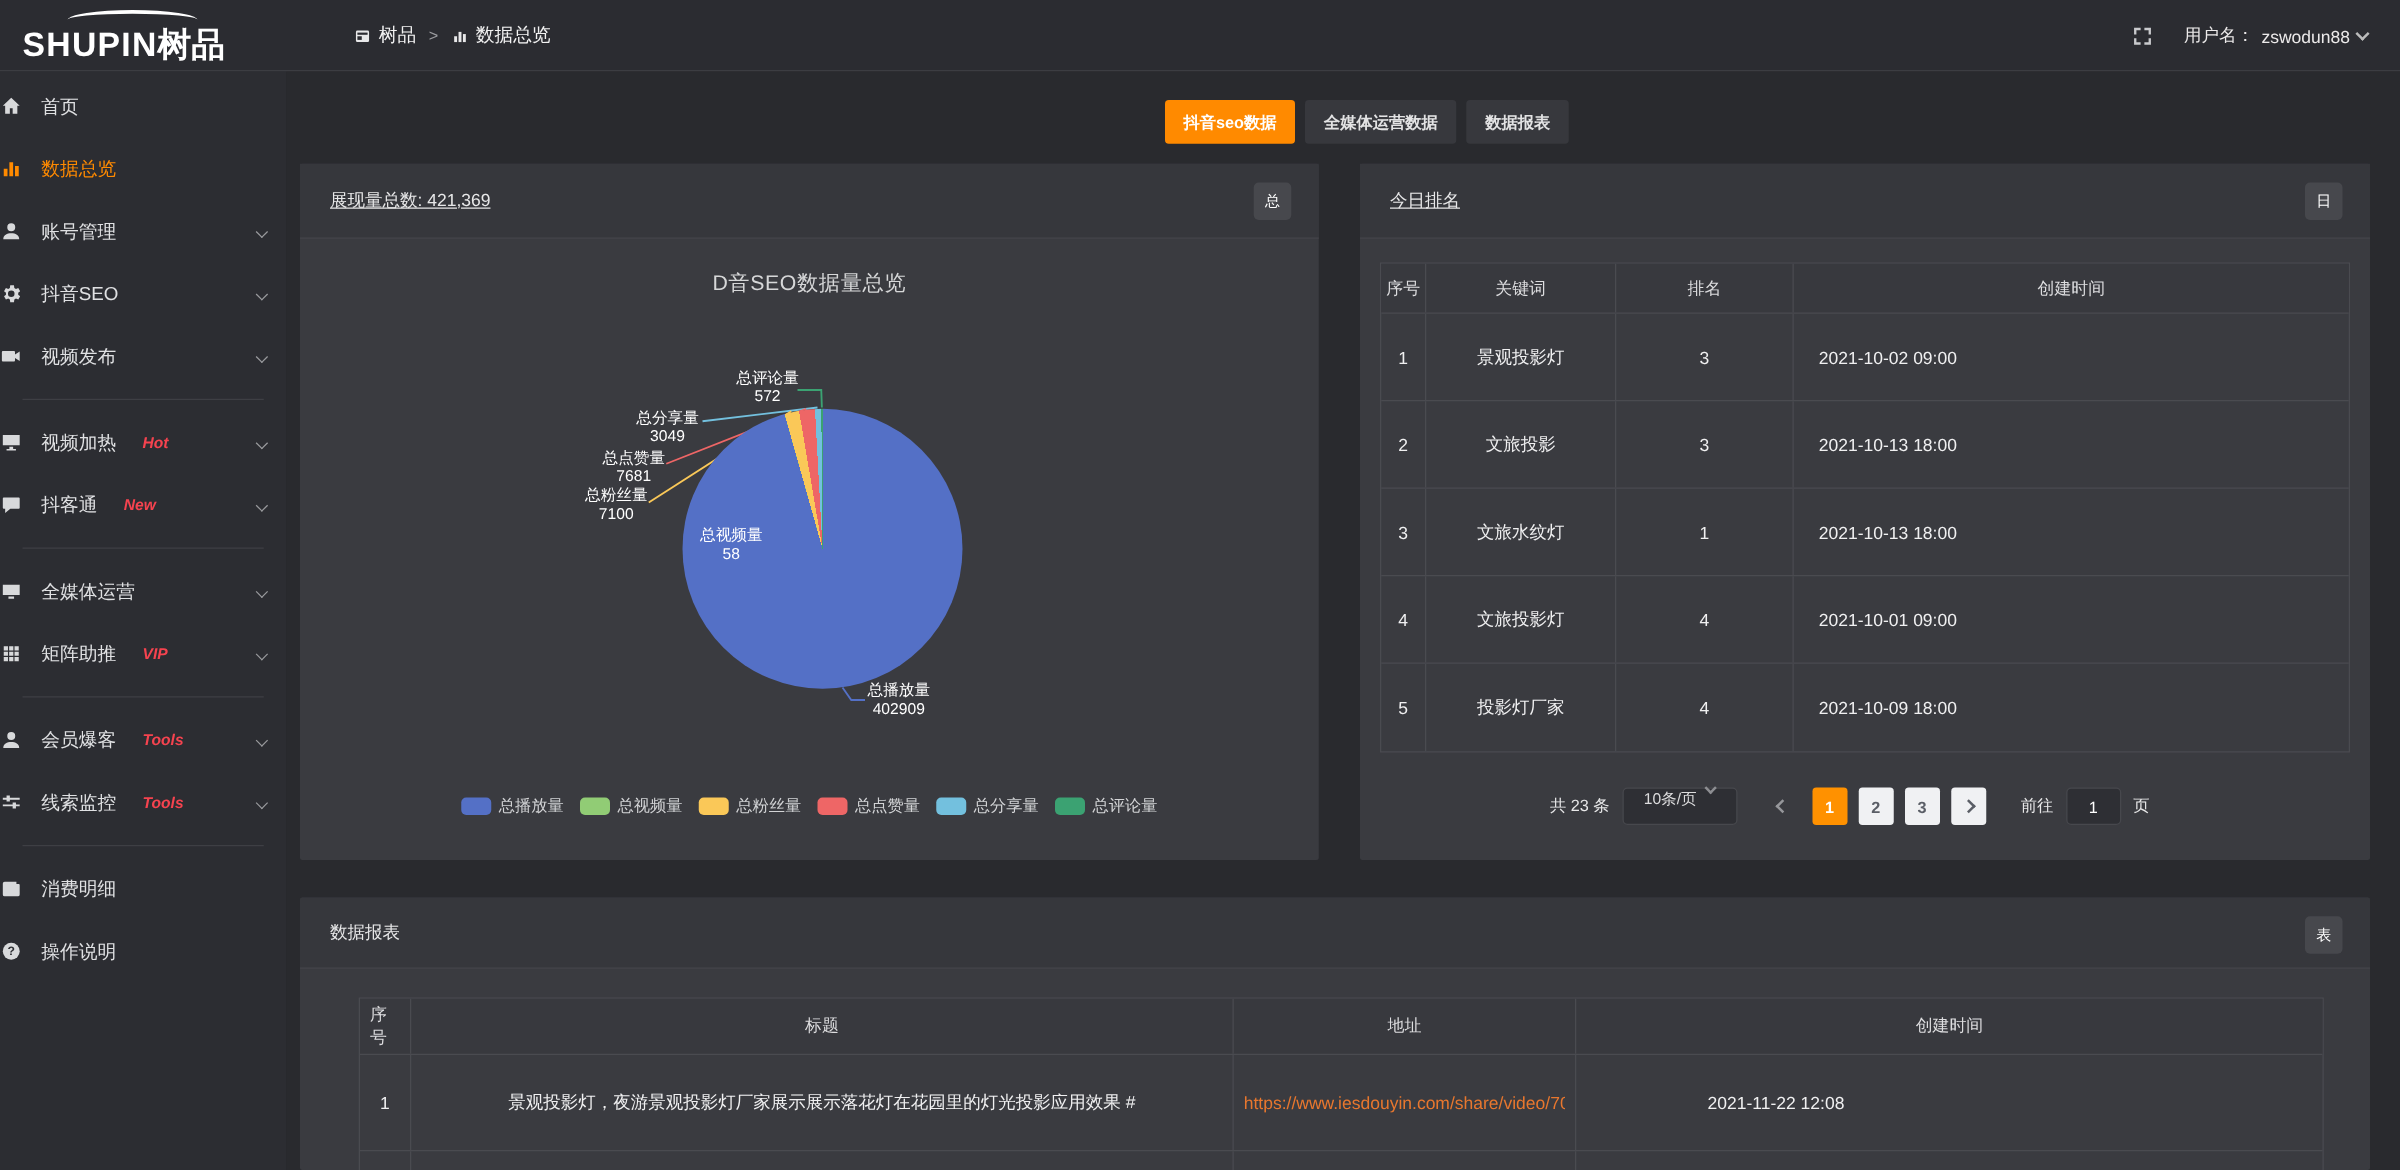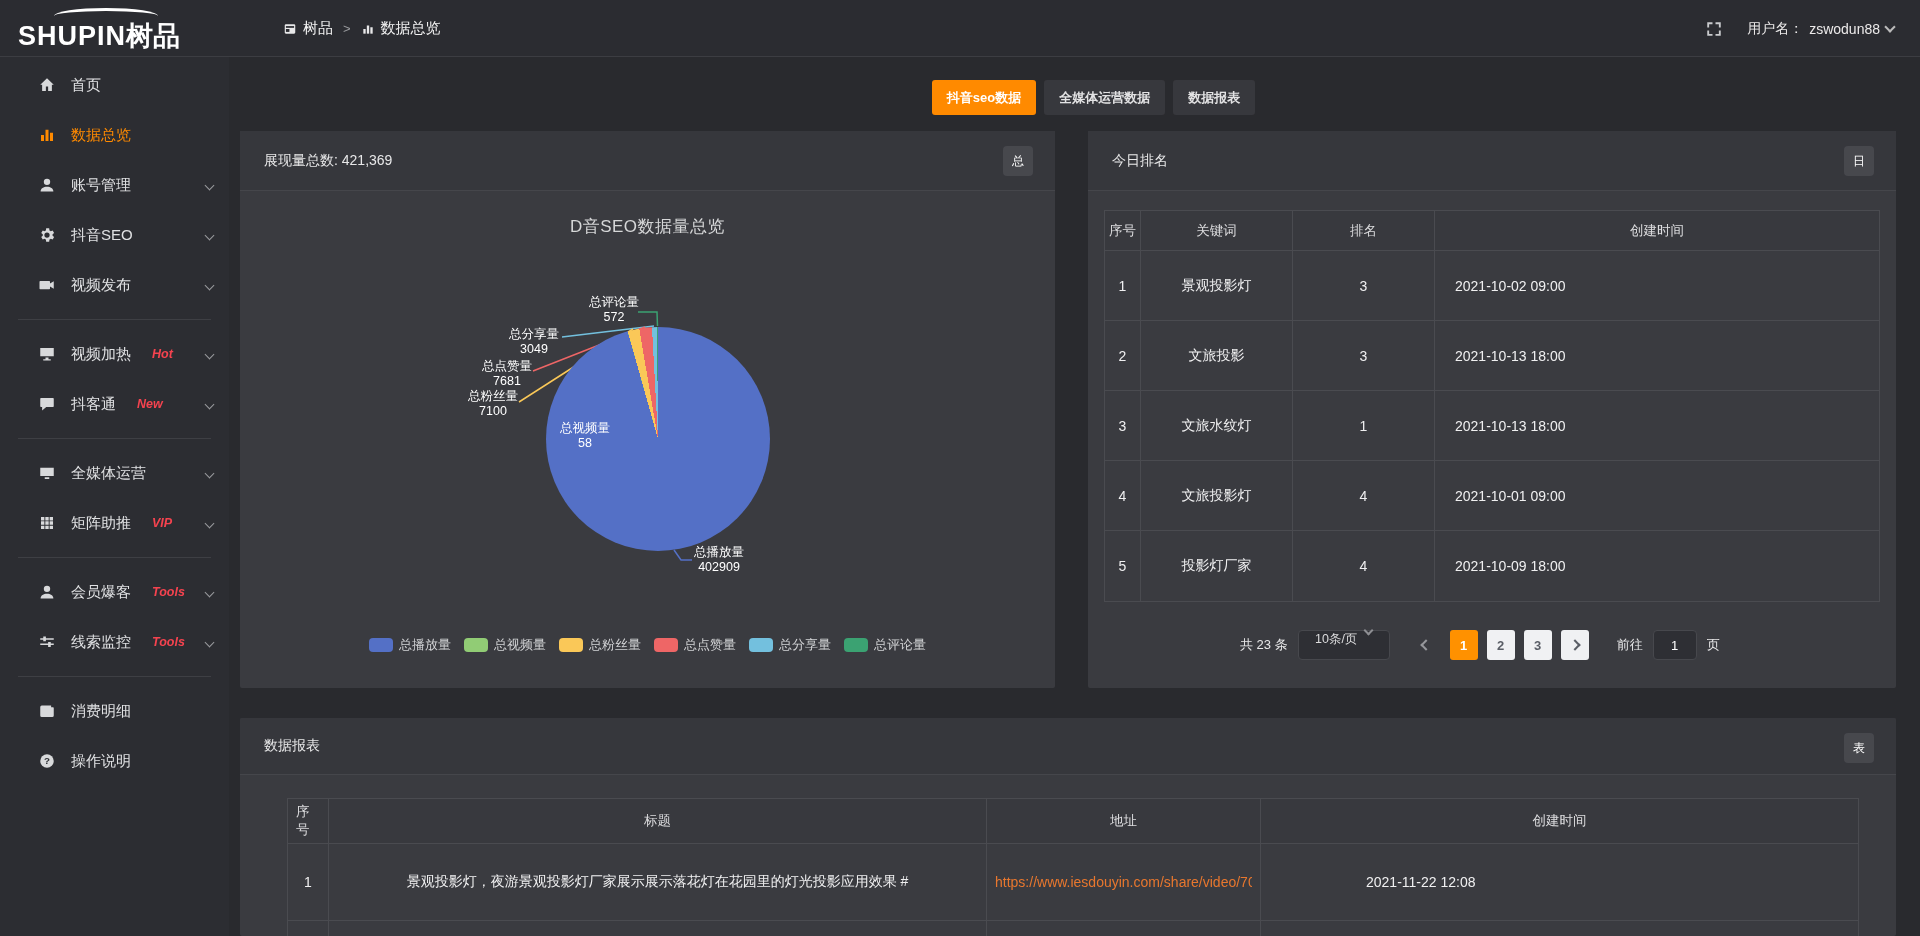--- a/index.html
+++ b/index.html
@@ -15,37 +15,37 @@
   .crumbs { position:absolute; left:283px; top:0; height:57px; display:flex; align-items:center; gap:10px; font-size:15px; color:#f2f2f2; }
   .crumb { display:flex; align-items:center; gap:6px; cursor:pointer; }
   .crumb-sep { color:#9a9b9e; font-size:13px; }
   .top-right { position:absolute; right:26px; top:0; height:57px; display:flex; align-items:center; gap:24px; }
   .fs-btn { width:18px; height:18px; cursor:pointer; }
   .user-box { display:flex; align-items:center; gap:6px; font-size:14px; color:#eceaea; cursor:pointer; }
   .chev { width:8px; height:8px; border-right:2px solid #bbb; border-bottom:2px solid #bbb; transform:rotate(45deg); margin-top:-4px; }
 
   
   .sidebar { position:absolute; left:0; top:57px; width:229px; height:879px; background:#2c2d32; padding-top:3px; }
-  .side-item { position:relative; height:50px; display:flex; align-items:center; padding-left:38px; gap:15px; font-size:15px; color:#e0e1e3; cursor:pointer; }
+  .side-item { position:relative; height:50px; display:flex; align-items:center; gap:15px; font-size:15px; color:#e0e1e3; cursor:pointer; }
   .side-item svg { flex:0 0 18px; }
   .side-item .tag { font-size:12.5px; font-weight:bold; font-style:italic; color:#f5434f; margin-left:6px; }
   .side-item .side-chev { position:absolute; right:16px; width:7px; height:7px; border-right:1.5px solid #9a9b9e; border-bottom:1.5px solid #9a9b9e; transform:rotate(45deg); }
   .side-item.active { color:#ff8a00; }
   .side-item.active svg path, .side-item.active svg rect, .side-item.active svg circle { fill:#ff8a00; }
   .side-divider { height:1px; background:#3e3f44; margin:9px 18px; }
   .icon-fill { fill:#d8d9db; }
 
   
   .content { position:absolute; left:229px; top:57px; width:1691px; height:879px; background:#292a2e; overflow:hidden; }
   .tabs { display:flex; gap:8px; margin:23px 0 0 38px;justify-content:center; }
   .tab { height:35px; padding:0 15px; display:flex; align-items:center; font-size:13px; font-weight:bold; color:#e3e3e4; background:#37383d; border-radius:3px; cursor:pointer; }
   .tab.active { background:#ff8a00; color:#fff; }
 
   .row1 { display:flex; gap:33px; margin:16px 24px 0 11px; height:557px; }
-  .panel { background:#3a3b40; position:relative; border-radius:2px; }
+  .panel { background:#3a3b40; position:relative; border-radius:2px;text-decoration:underline; }
   .panel-head { height:60px; background:#36373c; border-bottom:1px solid #45464b; display:flex; align-items:center; padding-left:24px; font-size:14px; color:#e8e8e9; }
   .corner-badge { position:absolute; right:22px; top:15px; width:30px; height:30px; background:#47484d; border-radius:4px; display:flex; align-items:center; justify-content:center; font-size:12px; color:#fff; cursor:pointer; }
 
   .panel-left { width:815px; }
   .panel-right { flex:1; }
 
   
   .chart-title { position:absolute; left:0; right:0; top:84px; text-align:center; font-size:17px; color:#d6d7d8; font-weight:500; letter-spacing:0.5px; }
   .pie { position:absolute; left:306px; top:196px; width:224px; height:224px; border-radius:50%; }
   .pie-label { position:absolute; transform:translateX(-50%); text-align:center; font-size:12.5px; line-height:15px; color:#fff; white-space:nowrap; }

